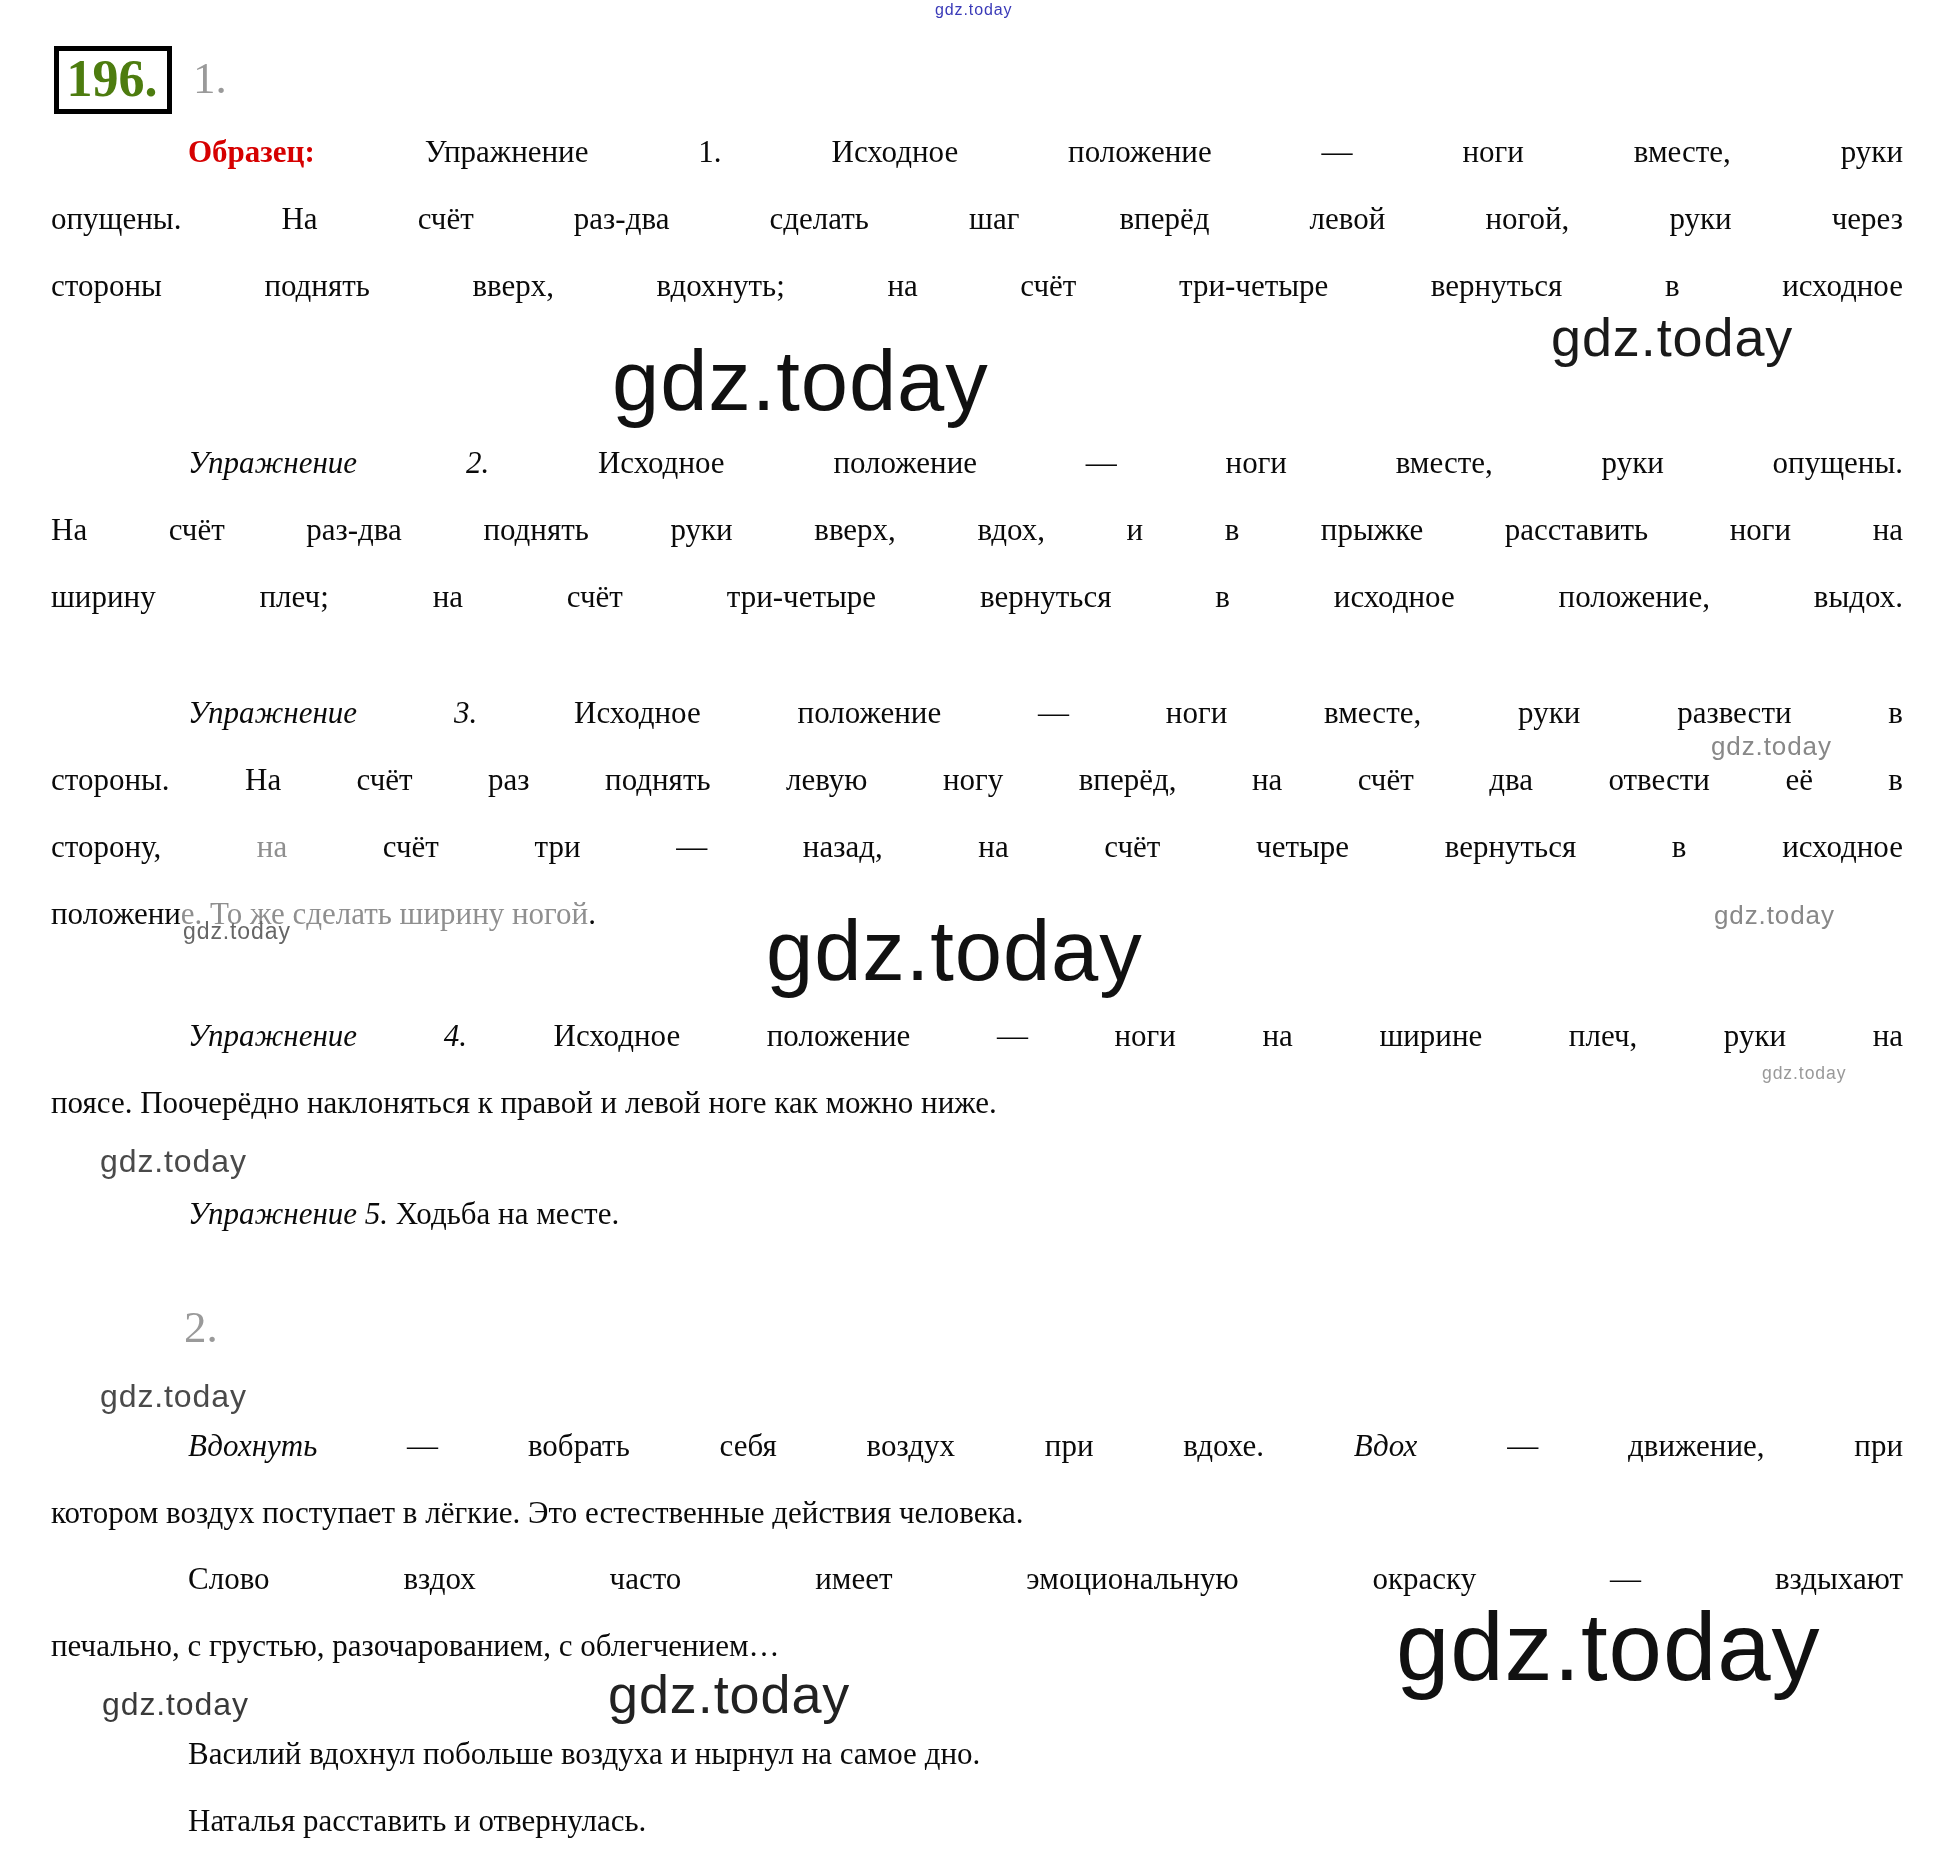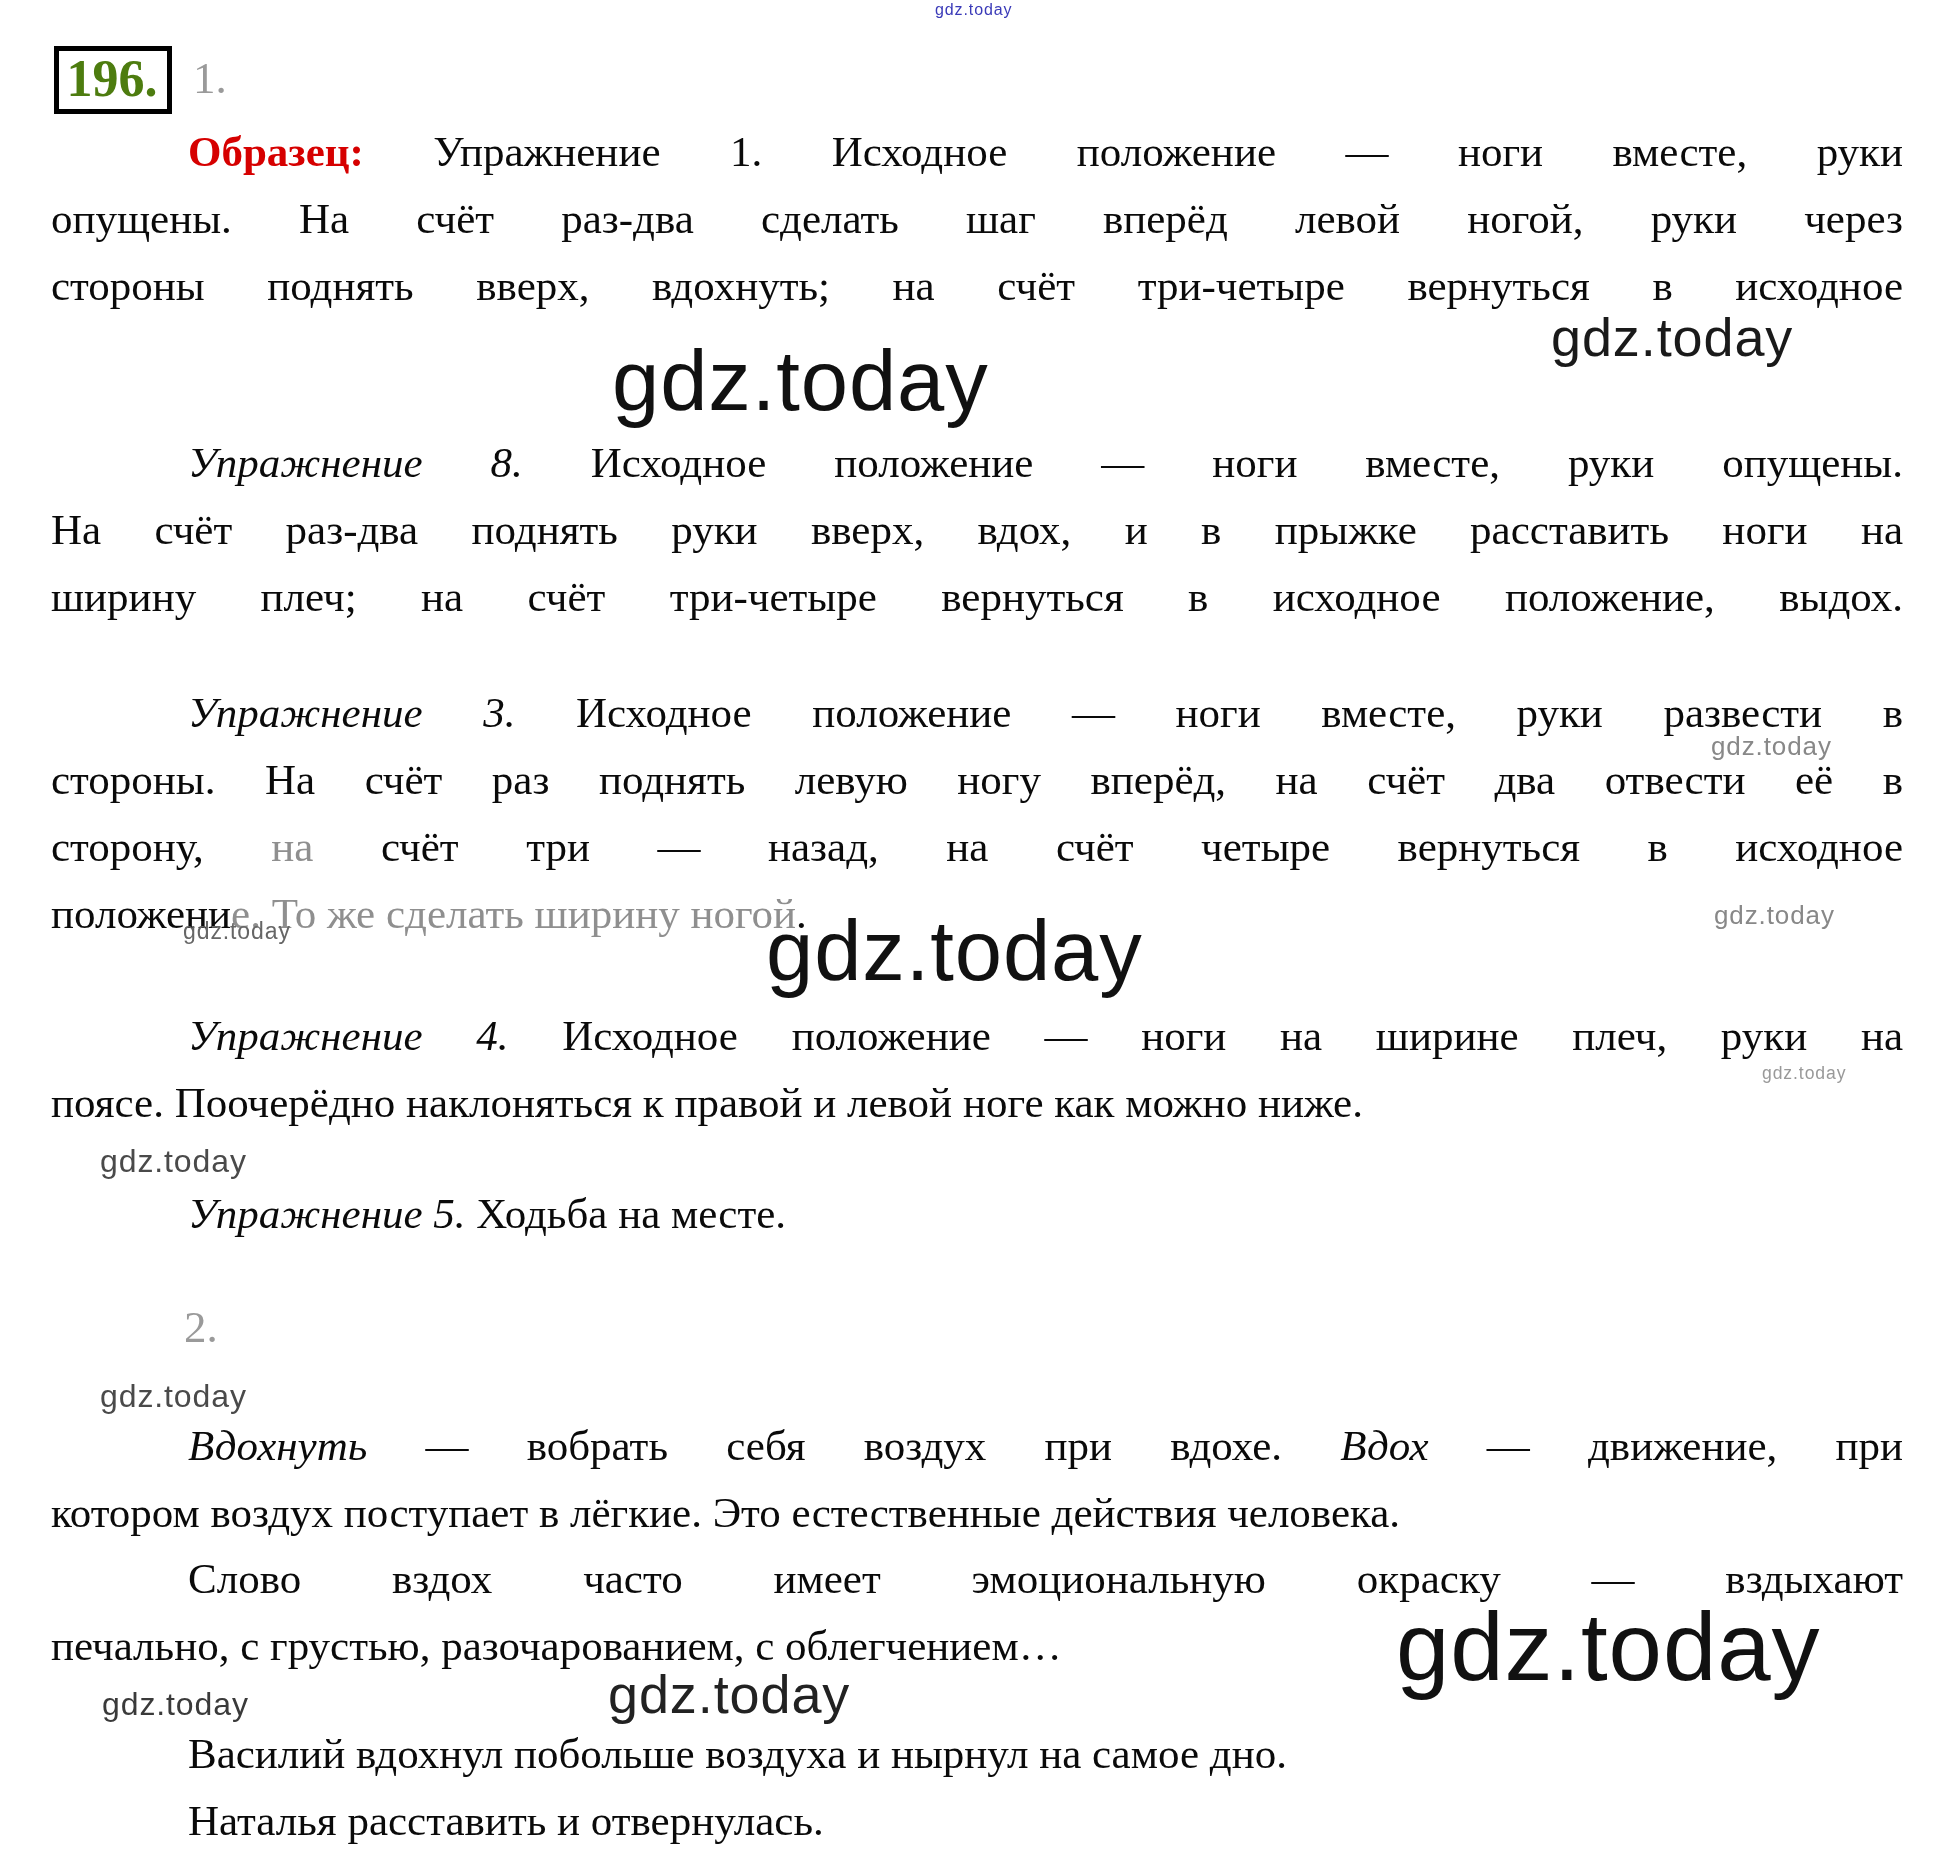--- a/index.html
+++ b/index.html
@@ -20,21 +20,21 @@
   .section-marker{
     position:absolute;
     font-size:45px;color:#9a9a9a;
     font-family:"Liberation Serif", serif;
   }
   #marker1{left:193px;top:52px;}
   #marker2{left:184px;top:1301px;}
   .body-text{position:absolute;left:51px;width:1852px;top:0;}
   .para{position:absolute;left:0;width:1852px;}
   .tline{
-    font-size:43px;line-height:67px;height:67px;
+    font-size:31px;line-height:67px;height:67px;
     white-space:nowrap;color:#0a0a0a;
   }
   .tline.justify{
     text-align:justify;text-align-last:justify;white-space:normal;
     word-spacing:1.9px;
   }
   .tline.indent{padding-left:137px;}
   .seg-normal{}
   .seg-red-bold{color:#d60000;font-weight:bold;}
   .seg-italic{font-style:italic;}
@@ -61,21 +61,21 @@
 
   <div class="section-marker" id="marker2">2.</div>
 
   <div class="body-text" id="text-root">
       <div class="para" style="top: 118px;">
         <div class="tline justify indent"><span class="seg-red-bold">Образец: </span><span class="seg-normal">Упражнение 1. Исходное положение — ноги вместе, руки</span></div>
         <div class="tline justify"><span class="seg-normal">опущены. На счёт раз-два сделать шаг вперёд левой ногой, руки через</span></div>
         <div class="tline justify"><span class="seg-normal">стороны поднять вверх, вдохнуть; на счёт три-четыре вернуться в исходное</span></div>
       </div>
       <div class="para" style="top: 429px;">
-        <div class="tline justify indent"><span class="seg-italic">Упражнение 8.</span><span class="seg-normal"> Исходное положение — ноги вместе, руки опущены.</span></div>
+        <div class="tline justify indent"><span class="seg-italic">Упражнение 2.</span><span class="seg-normal"> Исходное положение — ноги вместе, руки опущены.</span></div>
         <div class="tline justify"><span class="seg-normal">На счёт раз-два поднять руки вверх, вдох, и в прыжке расставить ноги на</span></div>
         <div class="tline justify"><span class="seg-normal">ширину плеч; на счёт три-четыре вернуться в исходное положение, выдох.</span></div>
       </div>
       <div class="para" style="top: 679px;">
         <div class="tline justify indent"><span class="seg-italic">Упражнение 3.</span><span class="seg-normal"> Исходное положение — ноги вместе, руки развести в</span></div>
         <div class="tline justify"><span class="seg-normal">стороны. На счёт раз поднять левую ногу вперёд, на счёт два отвести её в</span></div>
         <div class="tline justify"><span class="seg-normal">сторону, </span><span class="seg-gray">на</span><span class="seg-normal"> счёт три — назад, на счёт четыре вернуться в исходное</span></div>
         <div class="tline"><span class="seg-normal">положени</span><span class="seg-gray">е. То же сделать ширину ногой</span><span class="seg-normal">.</span></div>
       </div>
       <div class="para" style="top: 1002px;">

